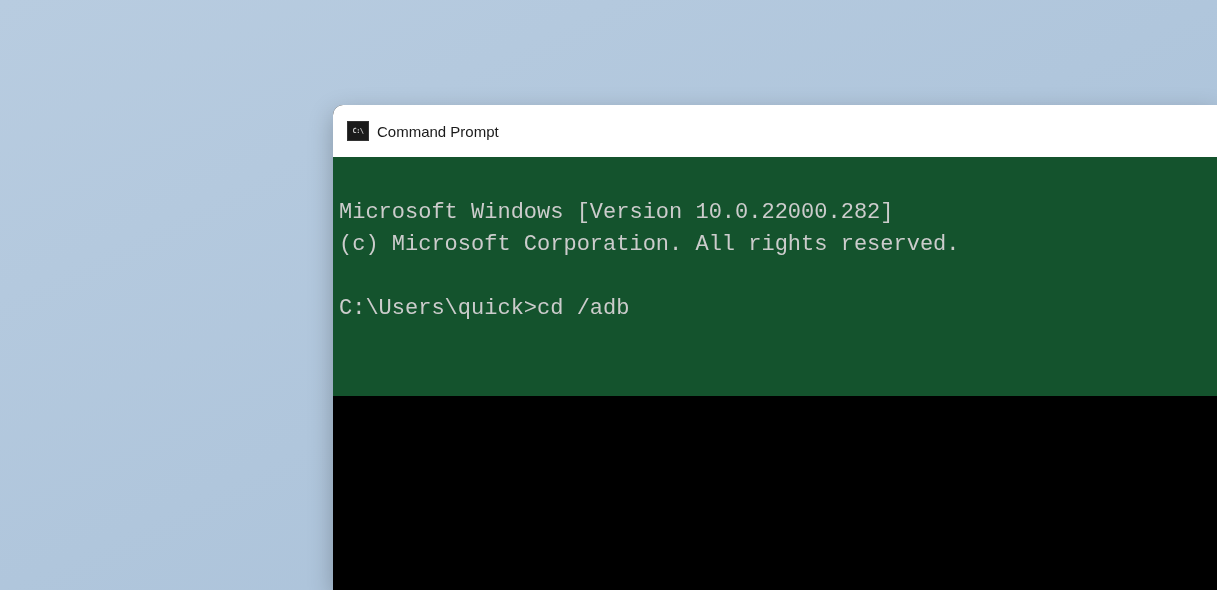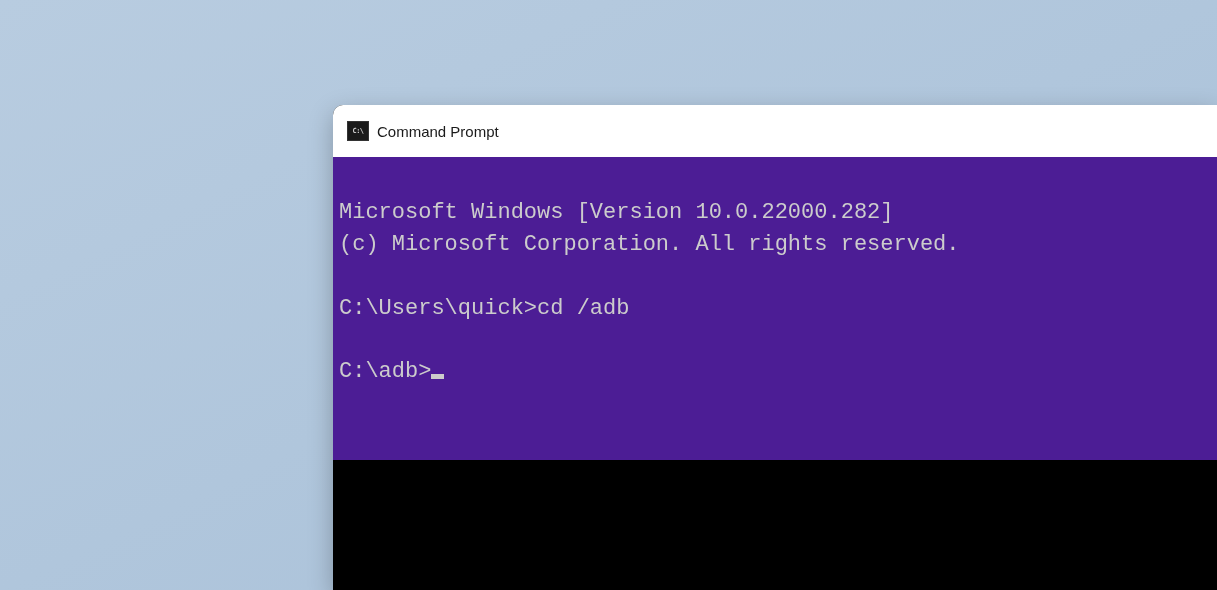--- a/index.html
+++ b/index.html
@@ -53,21 +53,21 @@
       letter-spacing: -0.5px;
       line-height: 1;
     }
     .title {
       font-family: 'Segoe UI', sans-serif;
       font-size: 15px;
       color: #1a1a1a;
       font-weight: 400;
     }
     .console {
-      background: #4c1d95;
+      background: #14532d;
       color: #cccccc;
       font-family: Consolas, 'Courier New', monospace;
       font-size: 22px;
       padding: 8px 6px;
       line-height: 1.45;
       white-space: pre;
       position: relative;
     }
     .line {
       white-space: pre;
@@ -95,15 +95,14 @@
       <span class="app-icon-text">C:\</span>
     </div>
     <div class="title">Command Prompt</div>
   </div>
   <div class="console">
 <span class="line">Microsoft Windows [Version 10.0.22000.282]</span>
 <span class="line">(c) Microsoft Corporation. All rights reserved.</span>
 <span class="line"></span>
 <span class="line"><span>C:\Users\quick&gt;</span><span>cd /adb</span></span>
 <span class="line"></span>
-<span class="prompt-line"><span>C:\adb&gt;</span><span class="cursor"></span></span>
   </div>
 </div>
 
 </body></html>

